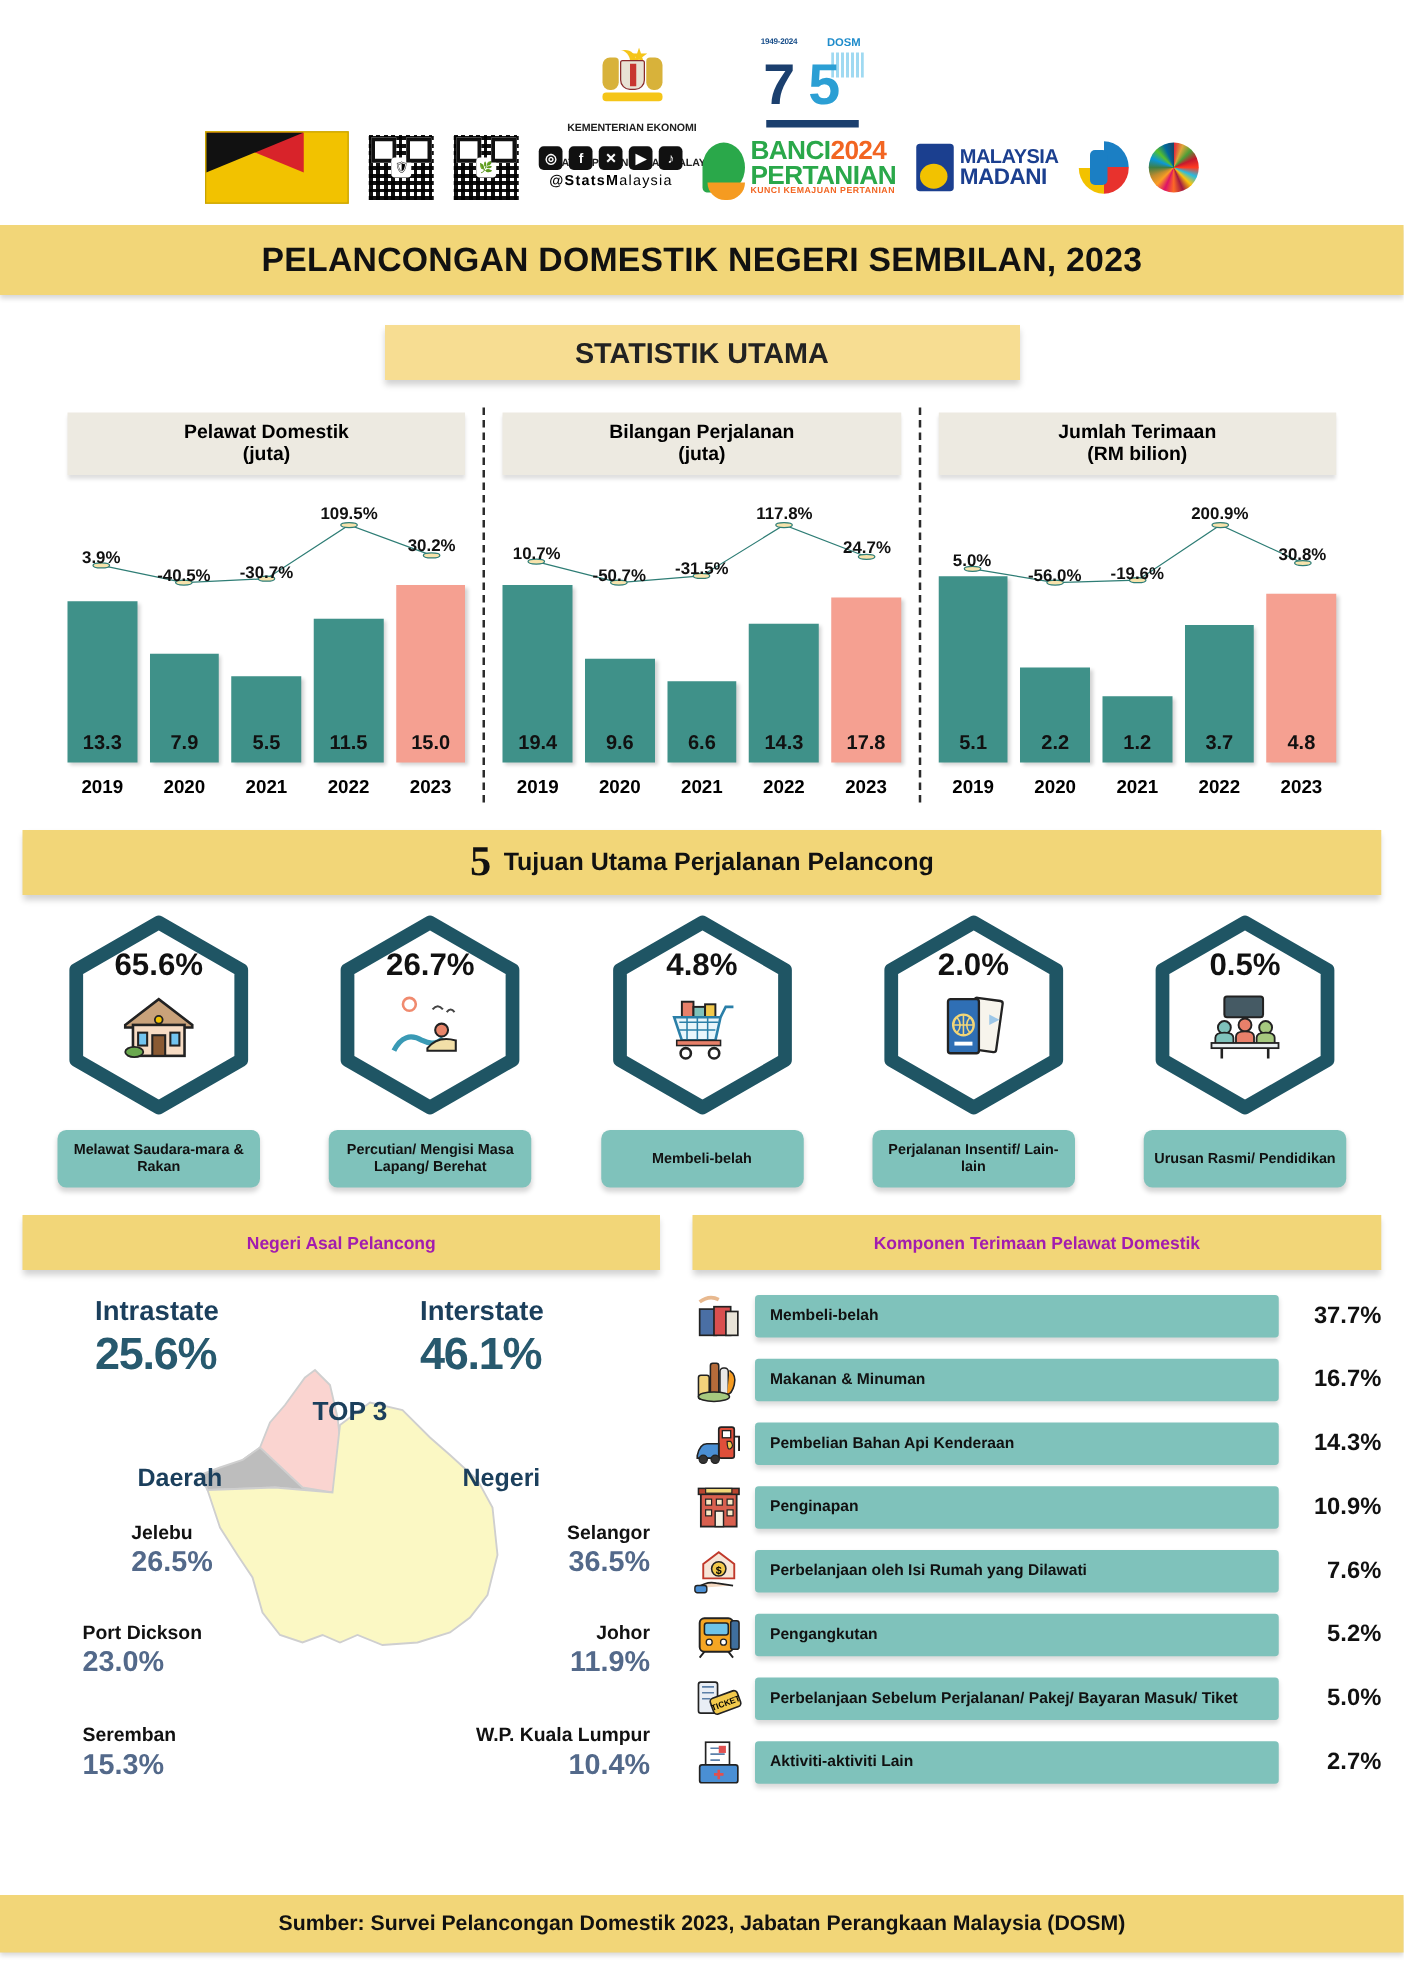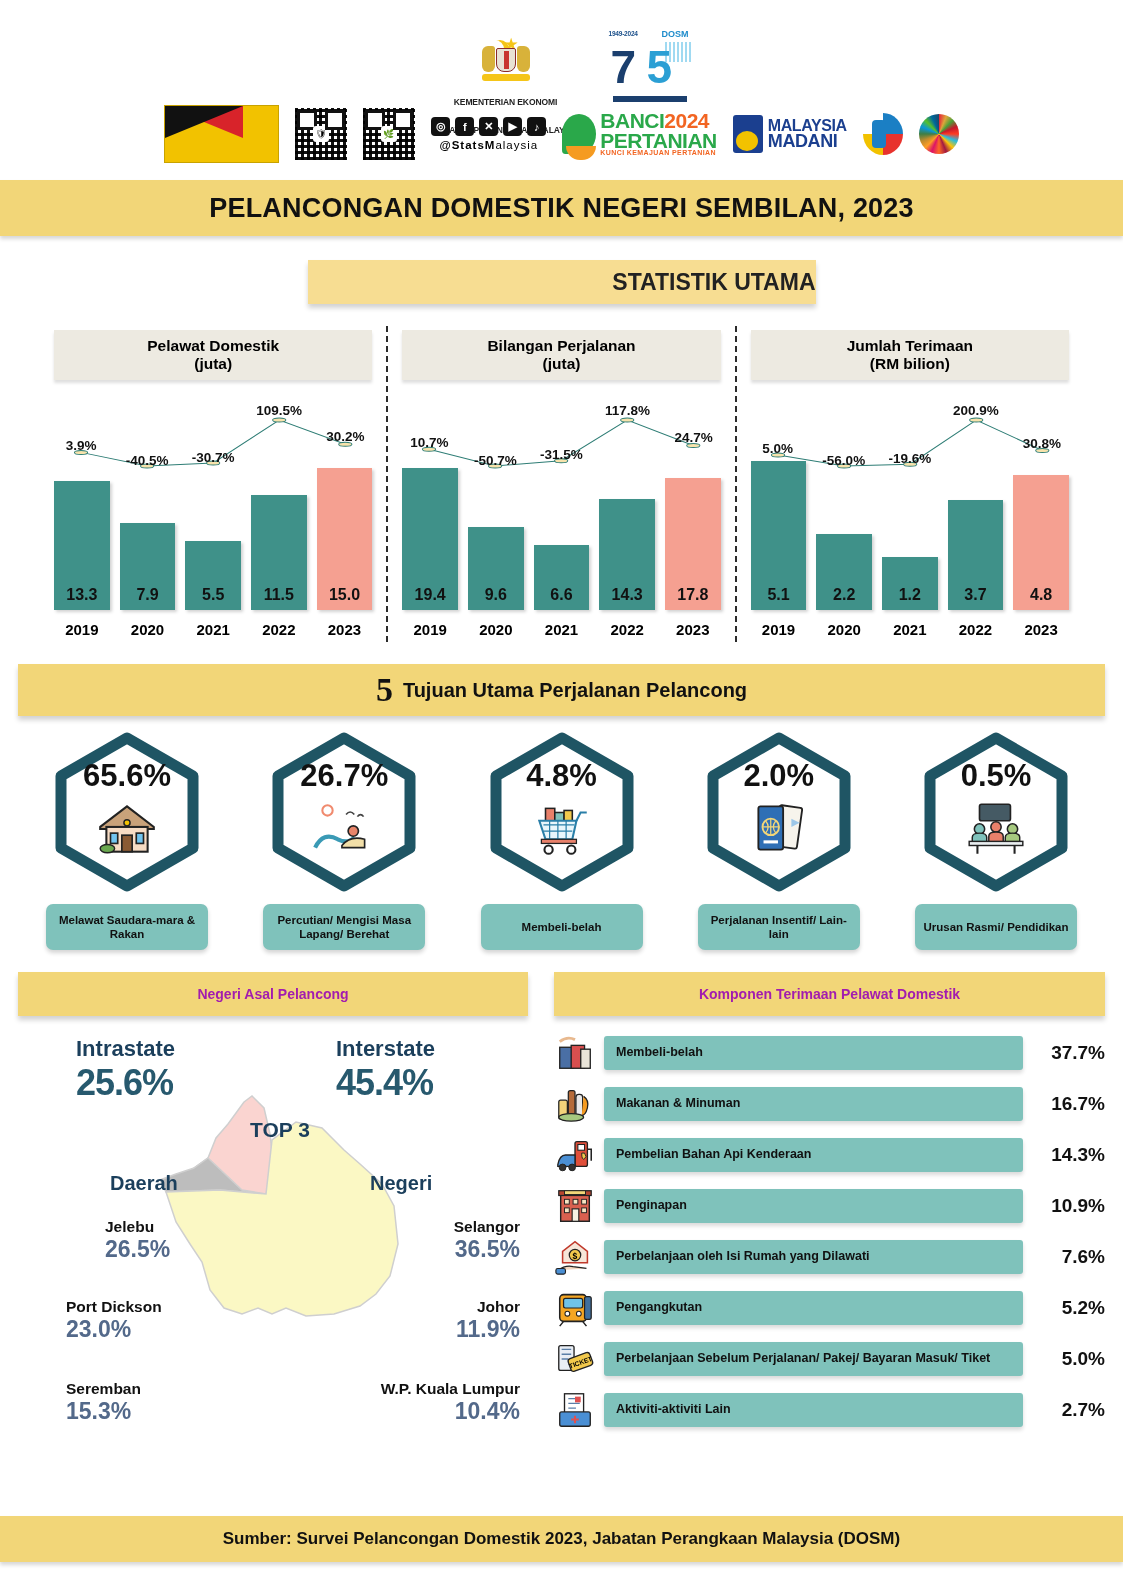--- a/index.html
+++ b/index.html
@@ -70,21 +70,21 @@
   .sdg { width:40px;height:40px;border-radius:50%; background:conic-gradient(#e5243b,#dda63a,#4c9f38,#c5192d,#ff3a21,#26bde2,#fcc30b,#a21942,#fd6925,#dd1367,#fd9d24,#bf8b2e,#3f7e44,#0a97d9,#56c02b,#00689d,#19486a);} 
 
   
   .title-banner {
     background:#f2d678; height:56px; display:flex; align-items:center; justify-content:center;
     box-shadow: 0 3px 4px rgba(0,0,0,.16);
   }
   .title-banner h1 { font-size:27px; font-weight:800; letter-spacing:0.2px; color:#111; }
 
   
-  .su-pill { width:508px; height:44px; margin:24px auto 0; background:#f7dd92; display:flex;align-items:center;justify-content:flex-end; box-shadow:0 4px 5px rgba(0,0,0,.18);}
+  .su-pill { width:508px; height:44px; margin:24px auto 0; background:#f7dd92; display:flex;align-items:center;justify-content:center; box-shadow:0 4px 5px rgba(0,0,0,.18);}
   .su-pill h2{ font-size:23px; font-weight:800; color:#222;}
 
   .panels { display:flex; margin-top:22px; padding:0 40px; }
   .panel { flex:1; position:relative; padding:4px 8px; }
   .panel + .panel { border-left:2px dashed #2b2b2b; }
   .panel-hd { background:#edeae1; height:50px; display:flex;flex-direction:column;align-items:center;justify-content:center; box-shadow:0 3px 3px rgba(0,0,0,.13); margin:0 6px;}
   .panel-hd .t1{font-size:15.5px;font-weight:800;}
   .panel-hd .t2{font-size:15.5px;font-weight:800;}
 
   .chart { position:relative; height:250px; margin-top:8px; }
@@ -101,21 +101,21 @@
 
   
   .tuj-banner { margin:22px 18px 0; height:52px; background:#f2d678; display:flex;align-items:center;justify-content:center; gap:10px; box-shadow:0 4px 5px rgba(0,0,0,.18);}
   .tuj-banner .num{ font-size:34px; font-weight:800; color:#111; font-family:"Liberation Serif", serif;}
   .tuj-banner .txt{ font-size:20px; font-weight:800; color:#111;}
 
   .hexrow { display:flex; justify-content:space-between; padding:16px 46px 0; }
   .hexcell { width:162px; display:flex; flex-direction:column; align-items:center;}
   .hex { width:152px; height:160px; position:relative; display:flex; flex-direction:column; align-items:center;}
   .hexsvg{ position:absolute; inset:0; }
-  .hex .pct { position:relative; margin-top:26px; font-size:31px; font-weight:800; color:#111; }
+  .hex .pct { position:relative; margin-top:26px; font-size:25px; font-weight:800; color:#111; }
   .hexicon { position:relative; margin-top:6px; width:66px; height:58px;}
   .hexlabel { margin-top:12px; min-height:46px; width:100%; background:#7fc2bb; border-radius:7px; display:flex;align-items:center;justify-content:center;text-align:center; padding:6px 5px; box-shadow:0 3px 4px rgba(0,0,0,.17);}
   .hexlabel span{ font-size:11.5px; font-weight:700; color:#111; line-height:1.25;}
 
   
   .bottom { display:flex; margin-top:22px; padding:0 18px; gap:26px;}
   .bcol-l { width:510px; }
   .bcol-r { flex:1; }
   .sec-banner { height:44px; background:#f2d678; display:flex;align-items:center;justify-content:center; box-shadow:0 4px 5px rgba(0,0,0,.18);}
   .sec-banner h3 { font-size:14px; font-weight:800; color:#a21caf;}
@@ -512,21 +512,21 @@
         <path d="M48 74 L62 64 L96 96 L120 100 L74 96 L20 98 L14 86 L30 80 Z" fill="#bdbdbd" stroke="#cfcfcf" stroke-width="1.5"></path>
         <path d="M120 100 L126 46 L150 28 L176 34 L198 56 L214 70 L236 90 L248 112 L252 150 L244 182 L230 200 L214 212 L188 220 L160 222 L140 214 L126 220 L112 214 L96 220 L78 214 L64 196 L56 168 L44 150 L30 128 L20 98 L74 96 Z" fill="#fbf8c4" stroke="#cfcfcf" stroke-width="1.5"></path>
       </svg>
 
       <div class="lab-abs" style="left:58px; top:4px;">
         <div class="k-title">Intrastate</div>
         <div class="k-big">25.6%</div>
       </div>
       <div class="lab-abs" style="left:318px; top:4px;">
         <div class="k-title">Interstate</div>
-        <div class="k-big">45.4%</div>
+        <div class="k-big">46.1%</div>
       </div>
       <div class="top3">TOP 3</div>
 
       <div class="lab-abs" style="left:92px; top:140px;"><span class="sub-h">Daerah</span></div>
       <div class="lab-abs" style="left:352px; top:140px;"><span class="sub-h">Negeri</span></div>
 
       <div id="daerah-list">
           <div class="lab-abs" style="left: 48px; top: 186px; margin-left: 39px;">
             <div class="itm-n">Jelebu</div>
                  <div class="itm-v">26.5%</div>

